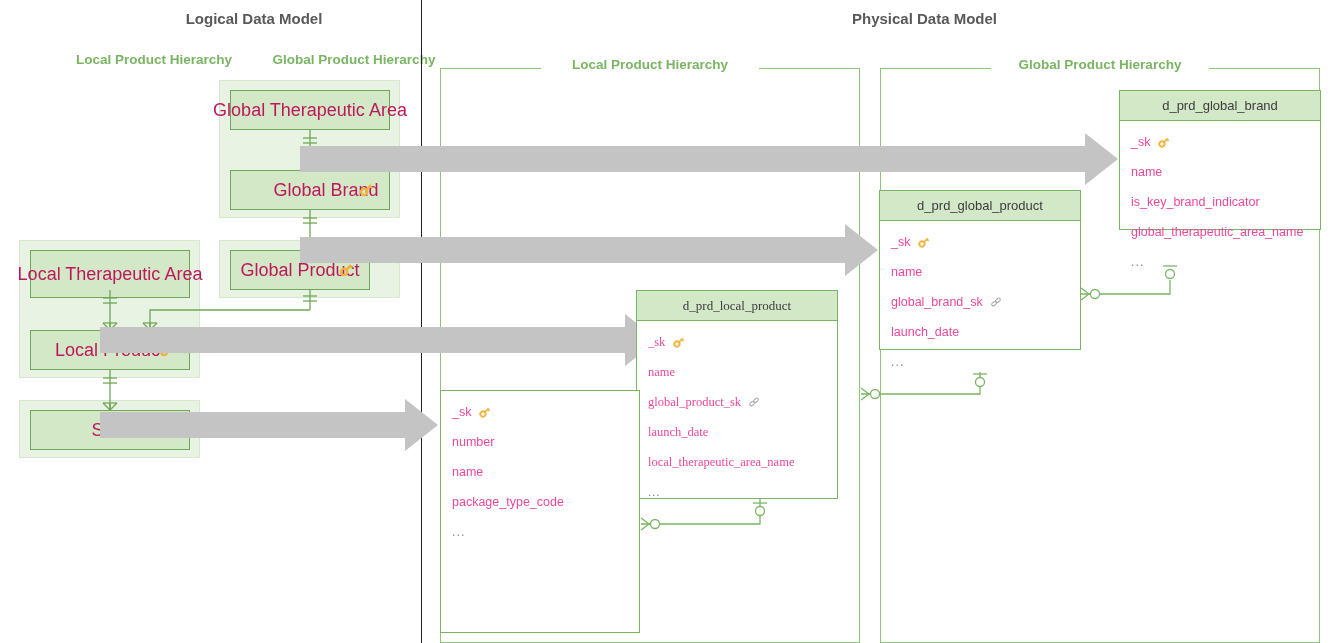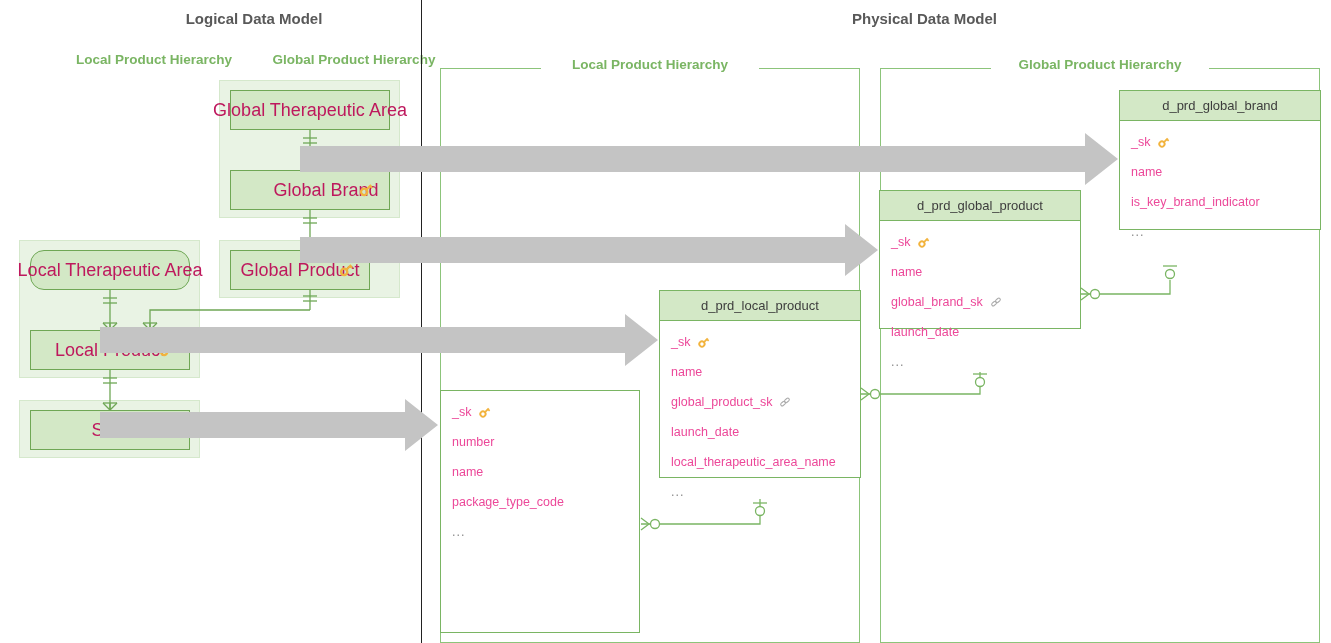--- a/index.html
+++ b/index.html
@@ -180,21 +180,21 @@
       <svg viewBox="0 0 24 24" width="18" height="18">
         <g transform="rotate(-45 12 12)">
           <circle cx="8.5" cy="12" r="4.2" fill="none" stroke="#f2b33d" stroke-width="3"></circle>
           <rect x="12" y="10.6" width="9.5" height="2.9" fill="#f2b33d"></rect>
           <rect x="18.4" y="12.6" width="2.6" height="3.3" fill="#f2b33d"></rect>
         </g>
       </svg>
     </span>
   </div>
 
-  <div class="entity" style="left:30px; top:250px; width:160px; height:40px;border-radius:14px;">
+  <div class="entity" style="left:30px; top:250px; width:160px; height:48px;">
     <span class="etext">Local Therapeutic Area</span>
   </div>
 
   <div class="entity" style="left:30px; top:330px; width:160px; height:40px;">
     <span class="etext">Local Product</span>
     <span class="ekey">
       <svg viewBox="0 0 24 24" width="18" height="18">
         <g transform="rotate(-45 12 12)">
           <circle cx="8.5" cy="12" r="4.2" fill="none" stroke="#f2b33d" stroke-width="3"></circle>
           <rect x="12" y="10.6" width="9.5" height="2.9" fill="#f2b33d"></rect>
@@ -317,27 +317,30 @@
             </g>
           </svg>
         </span>
       </div>
       <div class="prow">
         <span class="pname">name</span>
       </div>
       <div class="prow">
         <span class="pname">is_key_brand_indicator</span>
       </div>
+      <div class="prow">
+        <span class="pname">global_therapeutic_area_name</span>
+      </div>
       <div class="prow dots">
         <span class="pname">...</span>
       </div>
     </div>
   </div>
 
-  <div class="ptable" style="left:879px; top:190px; width:202px; height:139px;">
+  <div class="ptable" style="left:879px; top:190px; width:202px; height:160px;">
     <div class="phead">d_prd_global_product</div>
     <div class="pbody">
       <div class="prow">
         <span class="pname">_sk</span>
         <span class="picon">
           <svg viewBox="0 0 24 24" width="15" height="15">
             <g transform="rotate(-45 12 12)">
               <circle cx="8.5" cy="12" r="4.2" fill="none" stroke="#f2b33d" stroke-width="3"></circle>
               <rect x="12" y="10.6" width="9.5" height="2.9" fill="#f2b33d"></rect>
               <rect x="18.4" y="12.6" width="2.6" height="3.3" fill="#f2b33d"></rect>
@@ -361,21 +364,21 @@
       </div>
       <div class="prow">
         <span class="pname">launch_date</span>
       </div>
       <div class="prow dots">
         <span class="pname">...</span>
       </div>
     </div>
   </div>
 
-  <div class="ptable" style="left:659px; top:290px; width:202px; height:188px;">
+  <div class="ptable" style="left:636px; top:290px; width:202px; height:209px;font-family:Liberation Serif, serif;">
     <div class="phead">d_prd_local_product</div>
     <div class="pbody">
       <div class="prow">
         <span class="pname">_sk</span>
         <span class="picon">
           <svg viewBox="0 0 24 24" width="15" height="15">
             <g transform="rotate(-45 12 12)">
               <circle cx="8.5" cy="12" r="4.2" fill="none" stroke="#f2b33d" stroke-width="3"></circle>
               <rect x="12" y="10.6" width="9.5" height="2.9" fill="#f2b33d"></rect>
               <rect x="18.4" y="12.6" width="2.6" height="3.3" fill="#f2b33d"></rect>

